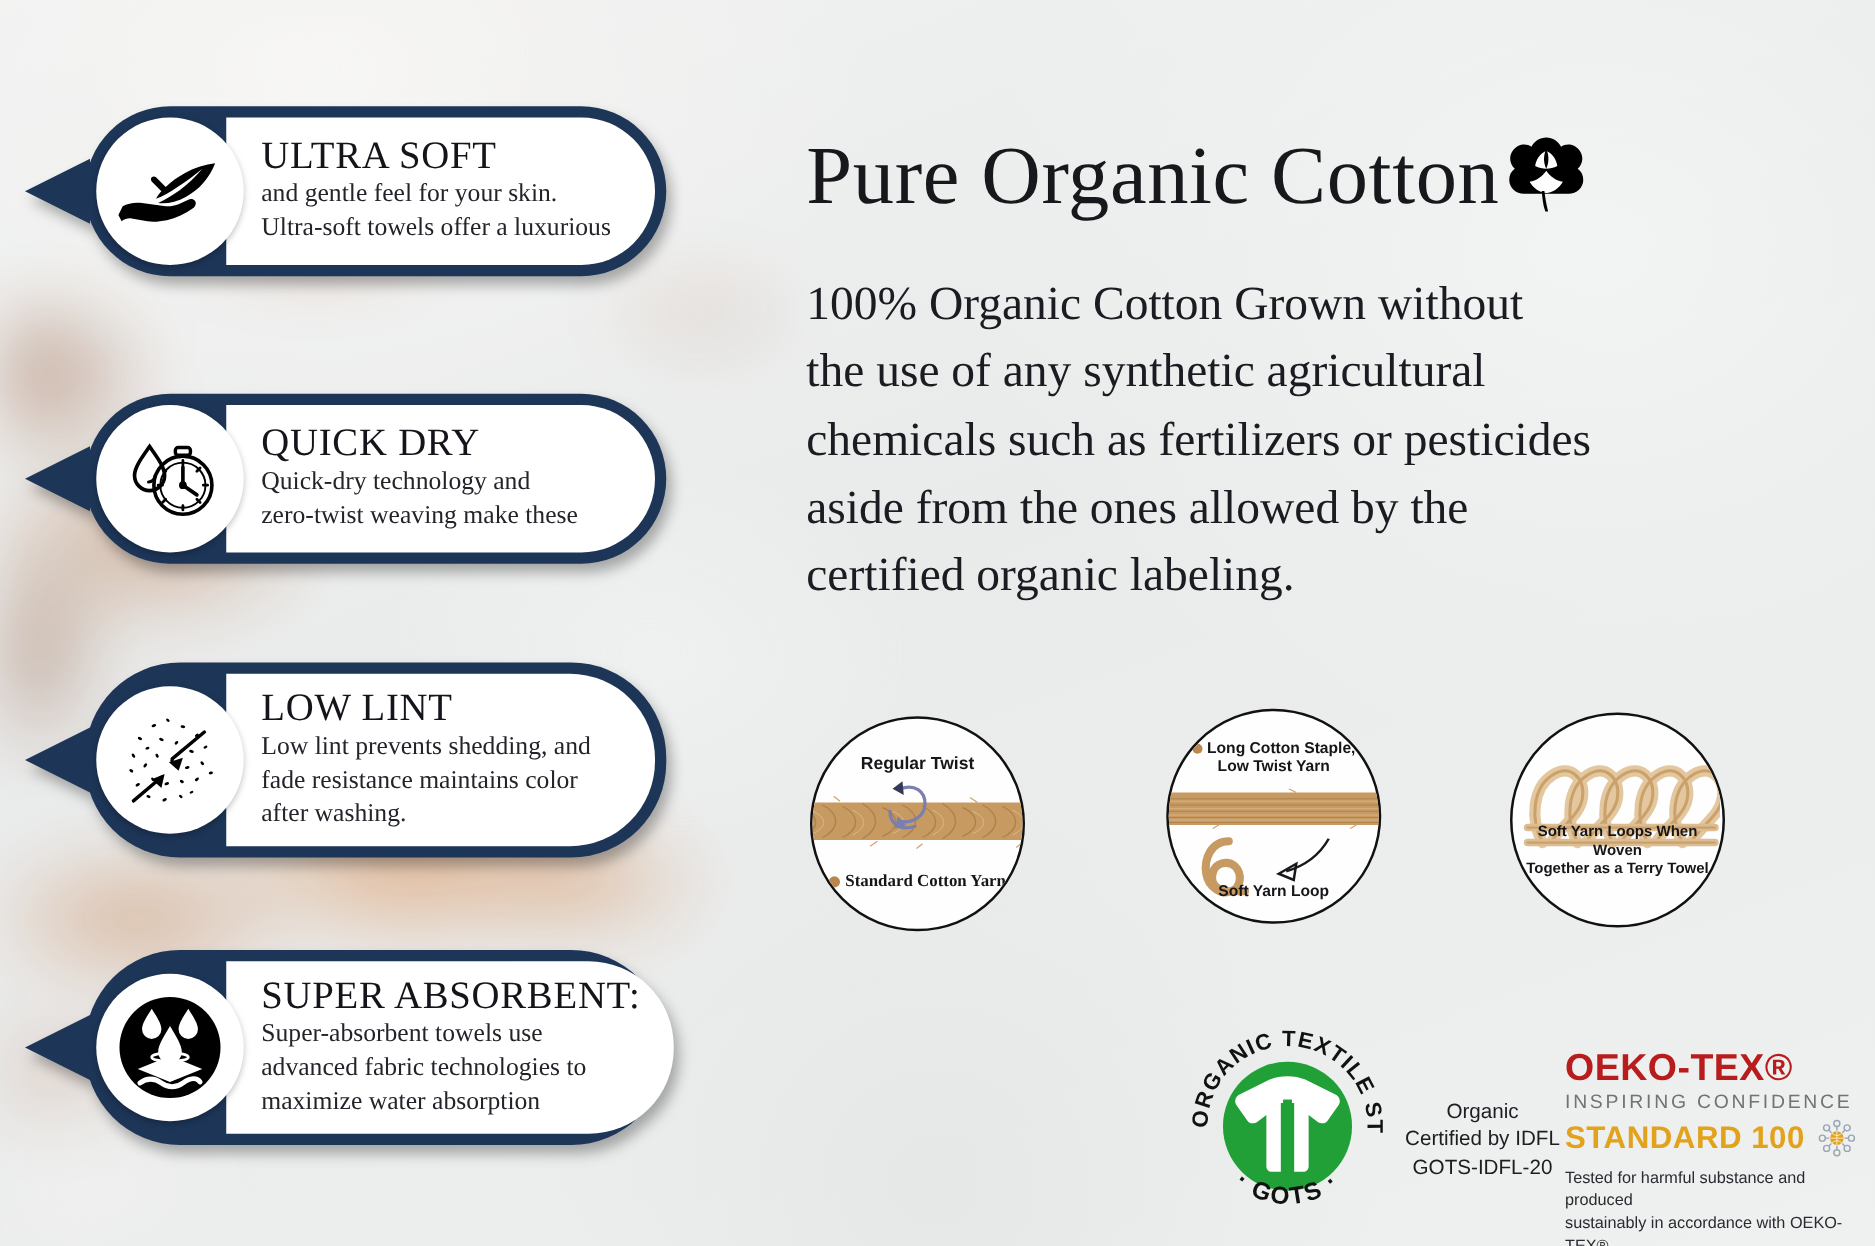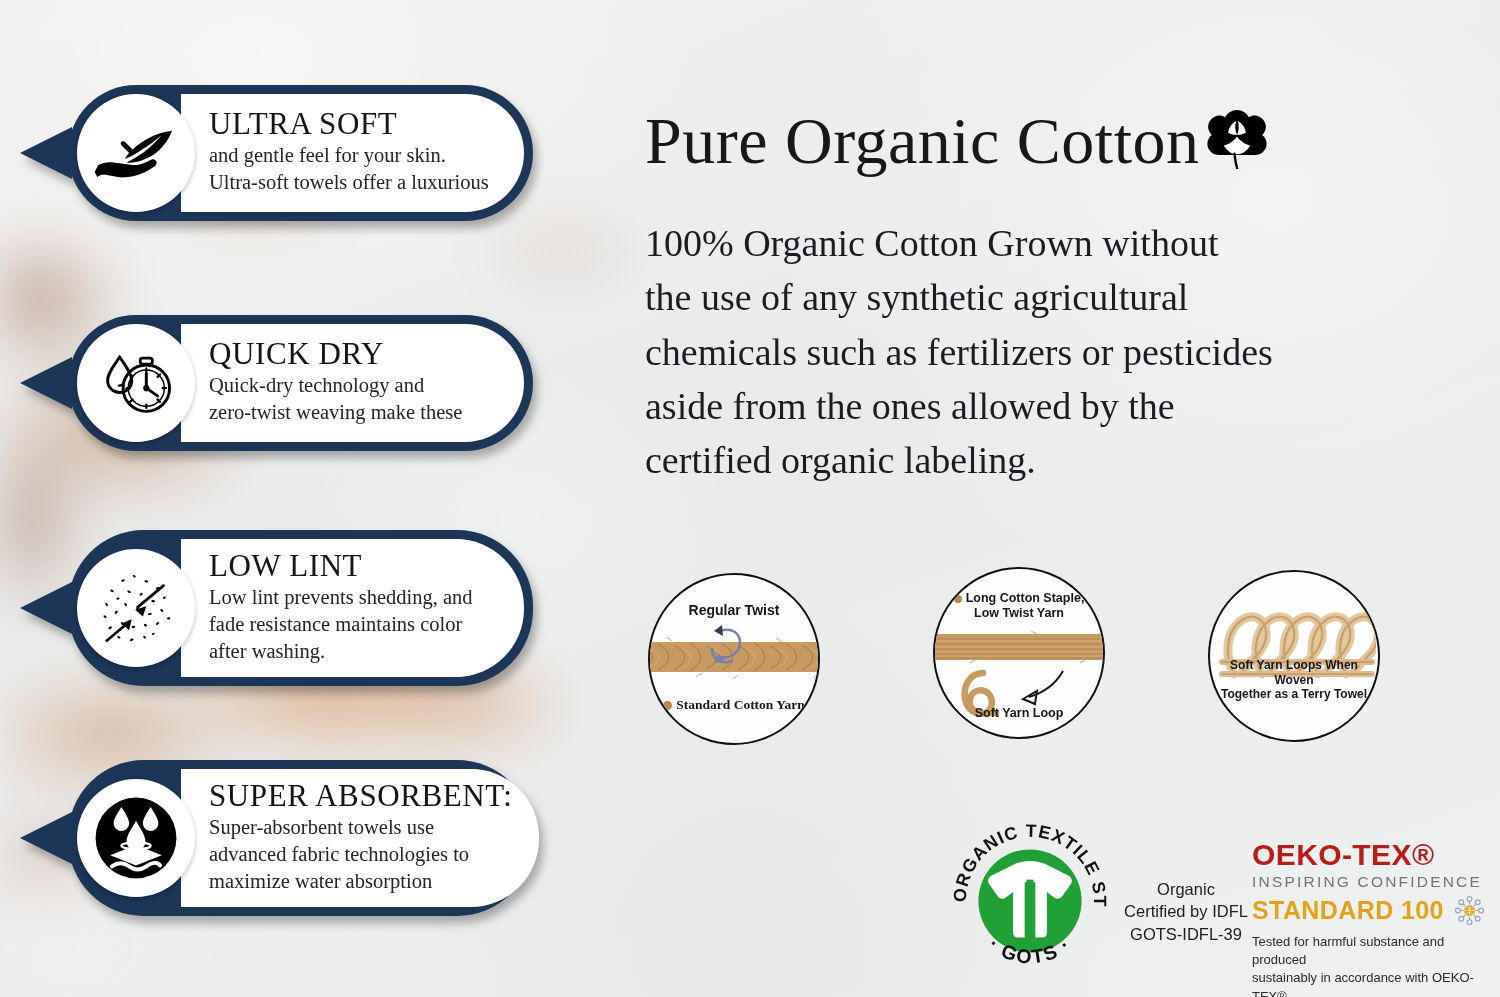--- a/index.html
+++ b/index.html
@@ -465,21 +465,21 @@
       </text>
       <text font-family="Liberation Sans, sans-serif" font-size="22" font-weight="bold" fill="#111" letter-spacing="2">
         <textPath href="#gotsArcBot" startOffset="50%" text-anchor="middle">· GOTS ·</textPath>
       </text>
     </svg>
   </div>
 
   <div class="cert-text">
     <div>Organic</div>
     <div>Certified by IDFL</div>
-    <div>GOTS-IDFL-39</div>
+    <div>GOTS-IDFL-20</div>
   </div>
 
   <div class="oeko">
     <div class="oeko-top">OEKO-TEX®</div>
     <div class="oeko-sub">INSPIRING CONFIDENCE</div>
     <div class="oeko-std-row">
       <div class="oeko-std">STANDARD 100</div>
       <svg class="oeko-burst" viewBox="0 0 40 40" aria-hidden="true">
         <g stroke="#9aa6b4" stroke-width="1.5" fill="none">
           <circle cx="20" cy="5" r="3.1"></circle>

